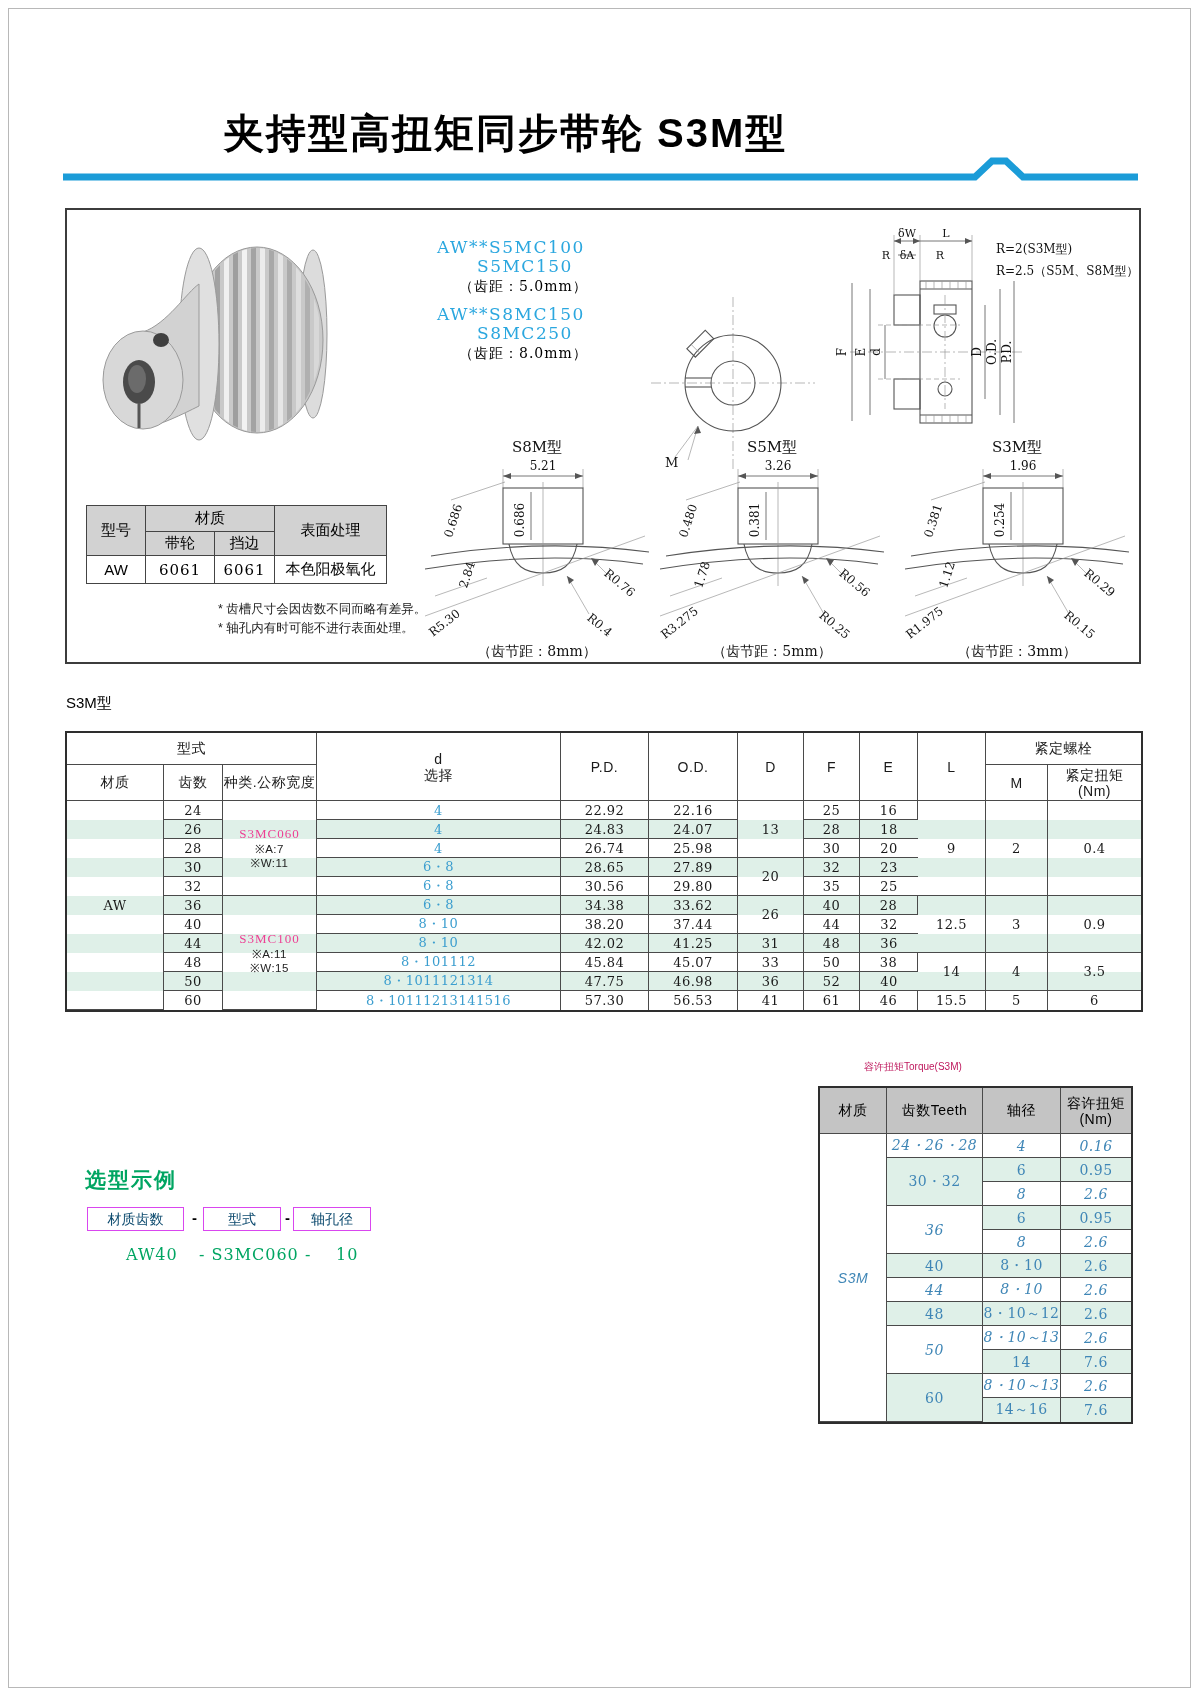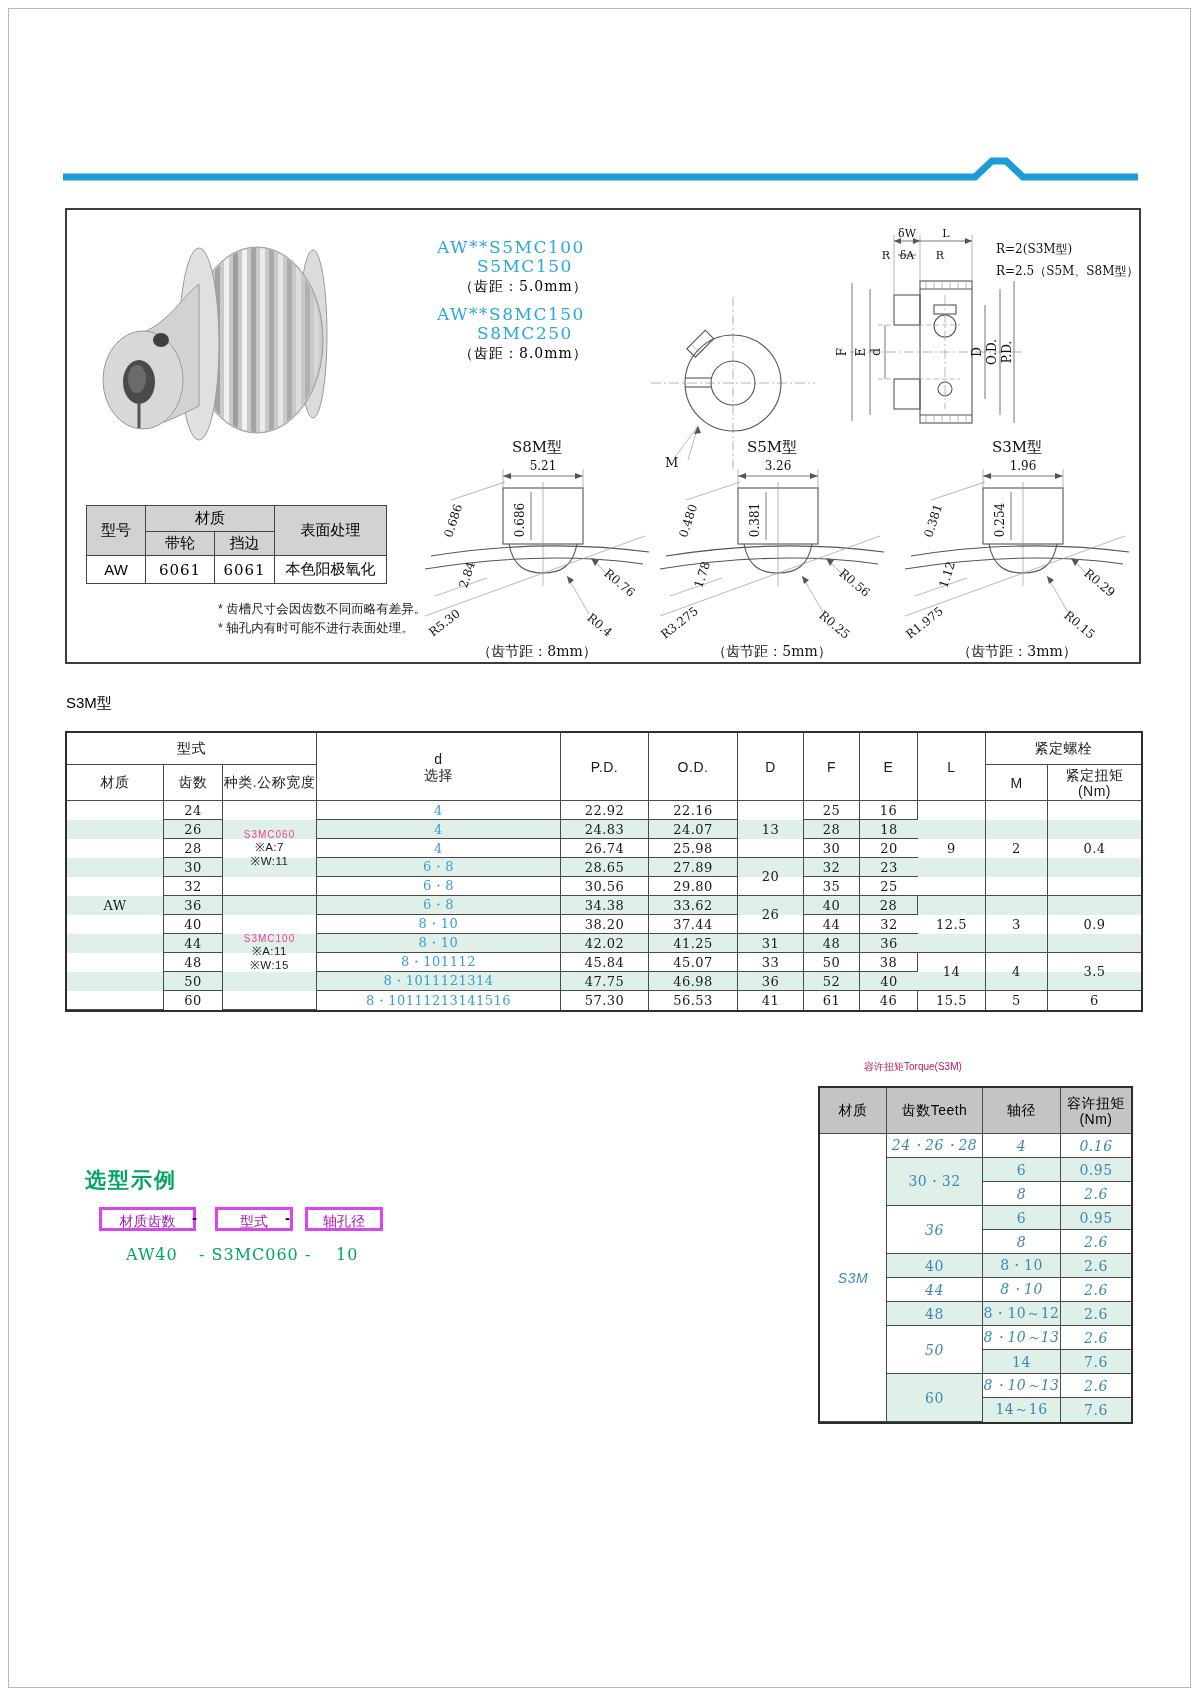--- a/index.html
+++ b/index.html
@@ -42,49 +42,50 @@
   table.main tr.h2 td{height:36px;font-family:"Liberation Sans",sans-serif;font-size:14px;}
   table.main tr.dr td{height:19px;}
   .pre{white-space:pre-line;line-height:16px;}
   .small{font-size:11px;letter-spacing:0;}
   .ser{font-family:"DejaVu Serif",serif;}
   tr.zg td{background:#dff0e8;}
   table.main td.mA{background:repeating-linear-gradient(180deg,#ffffff 0 19px,#dff0e8 19px 38px);}
   table.main td.mB{background:repeating-linear-gradient(180deg,#dff0e8 0 19px,#ffffff 19px 38px);}
   table.main td.bl{color:#3c9ecf;}
   .awt{color:#2e9fd4;font-size:14px;}
-  .kd1{color:#ee3f94;font-size:10px;letter-spacing:1px;font-family:Liberation Sans, sans-serif;}
+  .kd1{color:#ee3f94;font-size:13px;letter-spacing:1px;font-family:Liberation Serif, serif;}
   .kd2{color:#222;font-size:11.5px;font-family:"Liberation Sans",sans-serif;line-height:14px;}
   
   .tq-title{left:864px;top:1060px;font-size:10px;color:#be185d;}
   .tq-wrap{left:818px;top:1086px;border:2px solid #2e2e2e;}
   table.tq{border-collapse:separate;border-spacing:0;table-layout:fixed;width:311px;}
   table.tq td{border-right:1px solid #4a4a4a;border-bottom:1px solid #4a4a4a;box-sizing:border-box;
     text-align:center;vertical-align:middle;padding:0;font-family:"DejaVu Serif",serif;font-size:14px;color:#3f86b6;letter-spacing:0.5px;}
   table.tq td:last-child{border-right:none;}
   table.tq tr:last-child td{border-bottom:none;}
   table.tq tr.th td{height:46px;background:#c4c4c4;color:#000;font-family:"Liberation Sans",sans-serif;font-size:14px;}
   table.tq tr.dr td{height:24px;}
   table.tq td.g{background:#dff0e8;}
   table.tq td.w{background:#ffffff;font-style:italic;}
   
   .sel-title{left:85px;top:1166px;font-size:21px;font-weight:bold;color:#00a562;letter-spacing:2px;}
   .sel-row{left:87px;top:1207px;height:26px;width:320px;}
-  .sbox{position:absolute;top:0;height:24px;border:3px solid #d946ef;box-sizing:border-box;
-    text-align:center;font-size:14px;color:#a21caf;line-height:22px;margin-left:12px;}
+  .sbox{position:absolute;top:0;height:24px;border:1px solid #d946ef;box-sizing:border-box;
+    text-align:center;font-size:14px;color:#0c4a6e;line-height:22px;}
   .sdash{position:absolute;top:2px;font-size:15px;font-weight:bold;color:#000;}
   .sel-ex{left:96px;top:1245px;width:340px;height:24px;font-family:"DejaVu Serif",serif;font-size:16px;color:#00a562;letter-spacing:1px;}
   .sel-ex span{position:absolute;top:0;white-space:nowrap;}
 </style>
 </head>
 <body>
 
 <div class="page">
   <div class="frame abs"></div>
 
+  <div class="abs page-title">夹持型高扭矩同步带轮 S3M型</div>
 
   <svg class="abs" style="left:63px;top:156px;" width="1076" height="28">
     <path d="M0,21 H912 L929,5 L943,5 L960,21 H1075" stroke="#1b9cd8" stroke-width="7" fill="none"></path>
   </svg>
 
   <div class="abs panel">
 
     <svg class="abs" style="left:18px;top:18px;" width="250" height="230" viewBox="0 0 250 230">
       <defs>
         <clipPath id="pc">

